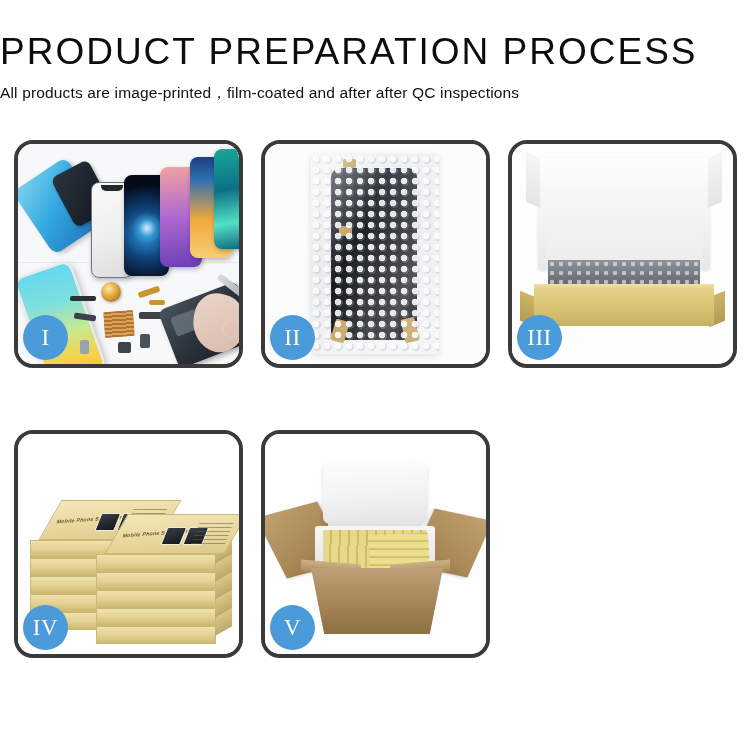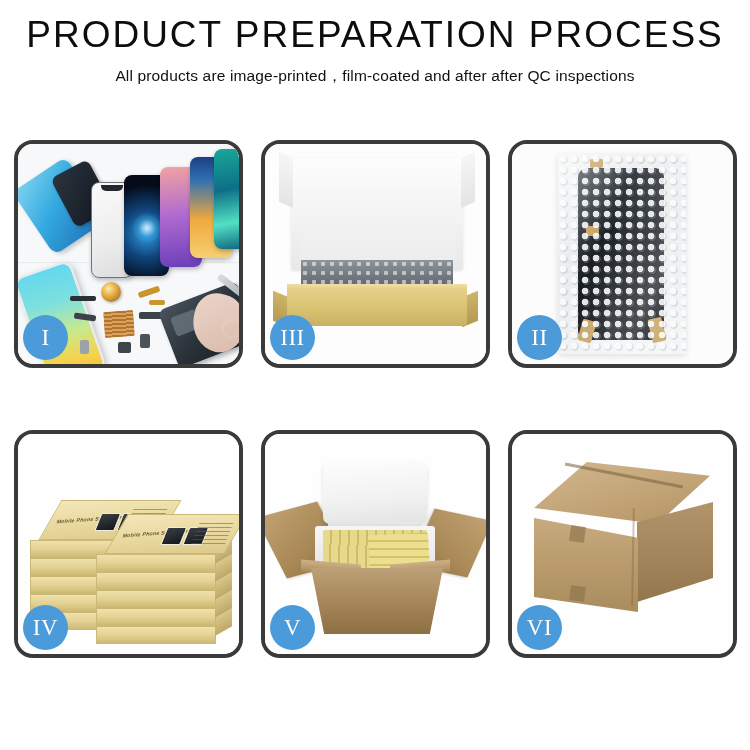--- a/index.html
+++ b/index.html
@@ -10,22 +10,23 @@
     width: 750px;
     height: 750px;
     background: #ffffff;
     font-family: "Liberation Sans", sans-serif;
     overflow: hidden;
     position: relative;
   }
 
   
   .header {
-    text-align: center;
+    text-align: left;
     padding-top: 16px;
+    margin-top: 17px;
   }
   .title {
     font-family: "Liberation Sans", sans-serif;
     font-size: 37px;
     font-weight: 500;
     letter-spacing: 2.0px;
     color: #0d0d0d;
     line-height: 1;
     white-space: nowrap;
   }
@@ -412,53 +413,53 @@
         <div class="bar b4"></div>
         <div class="chassis"></div>
         <div class="tool"></div>
         <div class="hand"></div>
       </div>
     </div>
     <div class="badge">I</div>
   </div>
 
   <div class="panel">
-    <div class="panel-inner p3">
-      <div class="scene">
-        <div class="box3-lid"></div>
-        <div class="box3-innerwall"></div>
-        <div class="box3-foam"></div>
-        <div class="box3-sideL"></div>
-        <div class="box3-sideR"></div>
-        <div class="box3-lip"></div>
-        <div class="box3-front"></div>
-      </div>
-    </div>
-    <div class="badge">III</div>
-  </div>
-
-  <div class="panel">
     <div class="panel-inner p2">
       <div class="scene">
         <div class="bubblebag">
           <div class="bag-screen"></div>
           <div class="bag-flex"></div>
           <div class="bag-tab t1"></div>
           <div class="bag-tab t2"></div>
           <div class="bag-tab t3"></div>
           <div class="bag-tab t4"></div>
           <div class="bubbles"></div>
           <div class="bag-gloss"></div>
         </div>
       </div>
     </div>
     <div class="badge">II</div>
   </div>
 
   <div class="panel">
+    <div class="panel-inner p3">
+      <div class="scene">
+        <div class="box3-lid"></div>
+        <div class="box3-innerwall"></div>
+        <div class="box3-foam"></div>
+        <div class="box3-sideL"></div>
+        <div class="box3-sideR"></div>
+        <div class="box3-lip"></div>
+        <div class="box3-front"></div>
+      </div>
+    </div>
+    <div class="badge">III</div>
+  </div>
+
+  <div class="panel">
     <div class="panel-inner p4">
       <div class="scene">
 
         <div class="slab" style="left:12px; top:178px;"></div>
         <div class="slab" style="left:12px; top:160px;"></div>
         <div class="slab" style="left:12px; top:142px;"></div>
         <div class="slab" style="left:12px; top:124px;"></div>
         <div class="slab" style="left:12px; top:106px;"></div>
         <div class="lidtop" style="left:32px; top:66px;">
           <div class="ltxt">Mobile Phone Spare Parts</div>
@@ -493,28 +494,14 @@
         <div class="v-yellow"></div>
         <div class="v-yellow2"></div>
         <div class="v-cartonTopL"></div>
         <div class="v-cartonTopR"></div>
         <div class="v-carton"></div>
       </div>
     </div>
     <div class="badge">V</div>
   </div>
 
-  <div class="panel">
-    <div class="panel-inner p6">
-      <div class="scene">
-        <div class="c-top"></div>
-        <div class="c-topseam"></div>
-        <div class="c-right"></div>
-        <div class="c-left"></div>
-        <div class="c-edge"></div>
-        <div class="c-tape c-tape1"></div>
-        <div class="c-tape c-tape2"></div>
-      </div>
-    </div>
-    <div class="badge">VI</div>
-  </div>
 
 </div>
 
 </body></html>

